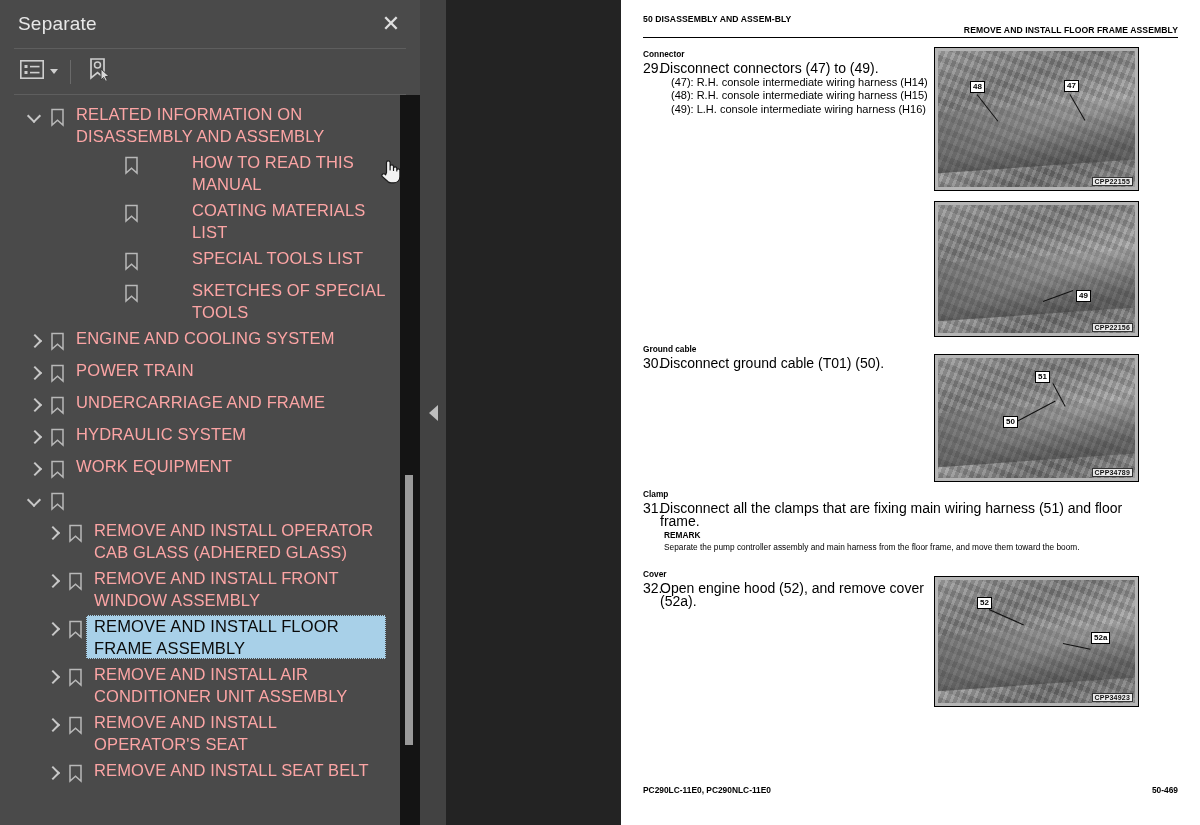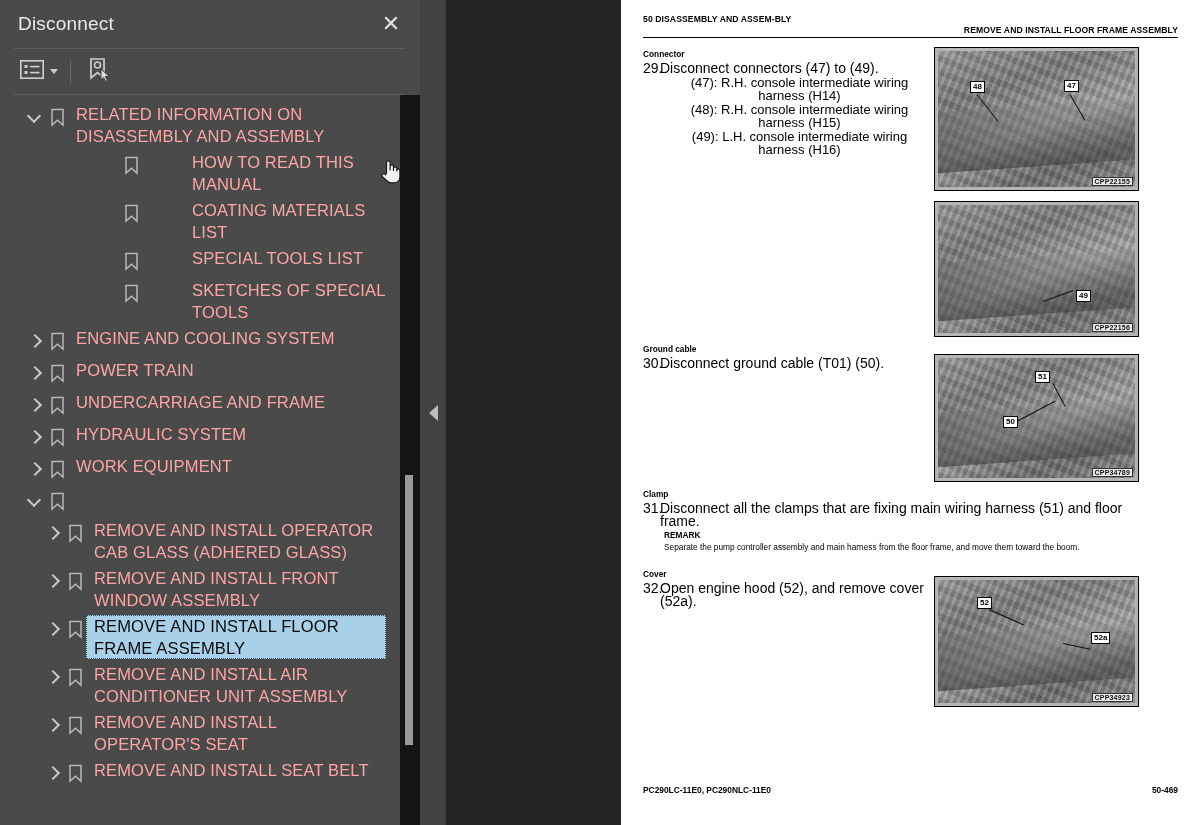--- a/index.html
+++ b/index.html
@@ -254,24 +254,23 @@
     margin-bottom: 3px;
   }
   .step {
     font-size: 14px;
     line-height: 12.5px;
     display: flex;
     margin-bottom: 1px;
   }
   .step-num { width: 17px; flex: 0 0 17px; }
   .sub {
-    font-size: 13px;
+    font-size: 11px;
     line-height: 13.5px;
     padding-left: 28px;
-    text-align: center;
   }
   .remark-head {
     font-size: 8.3px;
     font-weight: bold;
     padding-left: 21px;
     margin-top: 3px;
   }
   .remark-body {
     font-size: 8.3px;
     line-height: 12px;
@@ -367,21 +366,21 @@
   }
 </style>
 </head>
 <body>
 
 <div id="app">
 
   <div class="bm-panel">
 
     <div class="bm-header">
-      <div class="bm-title">Disconnect</div>
+      <div class="bm-title">Separate</div>
       <div class="bm-close">✕</div>
     </div>
     <div class="bm-divider"></div>
 
     <div class="bm-toolbar">
       <div class="tb-btn">
         <span>
           <svg width="24" height="19" viewBox="0 0 24 19">
             <rect x="0.8" y="0.8" width="22.4" height="17.4" fill="none" stroke="#cfcfcf" stroke-width="1.6"></rect>
             <rect x="4.5" y="5" width="3" height="3" fill="#cfcfcf"></rect>

